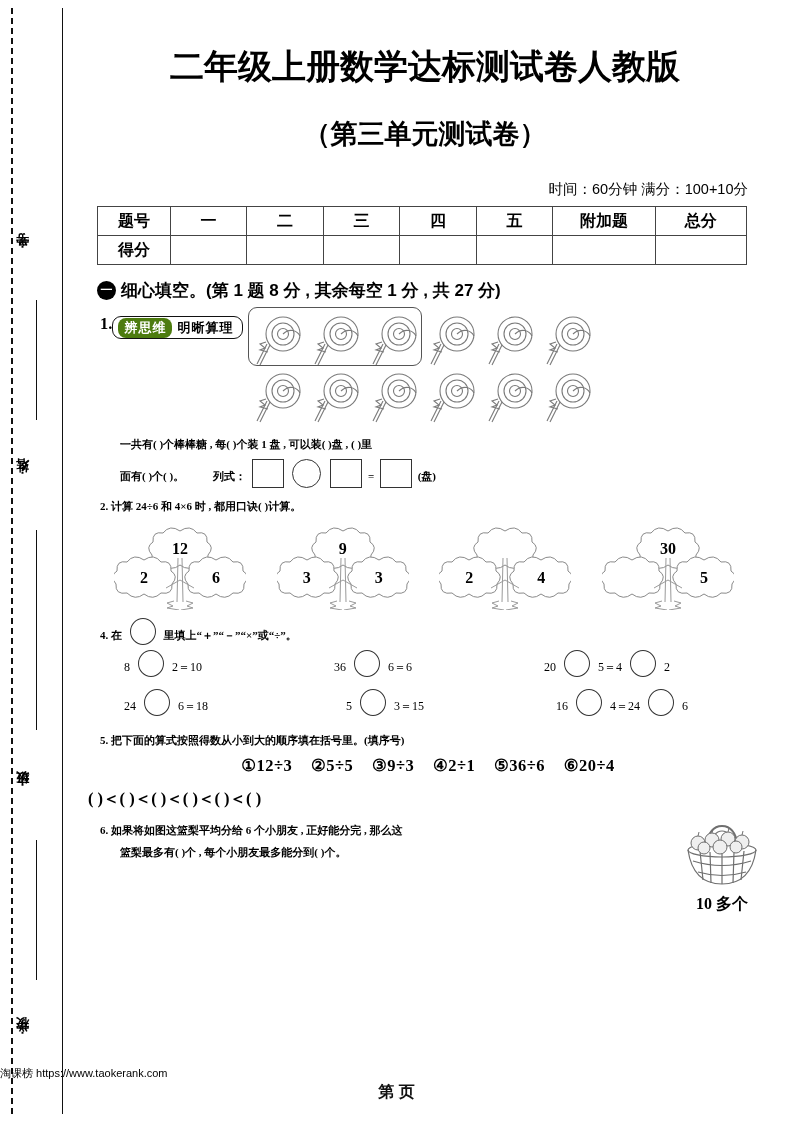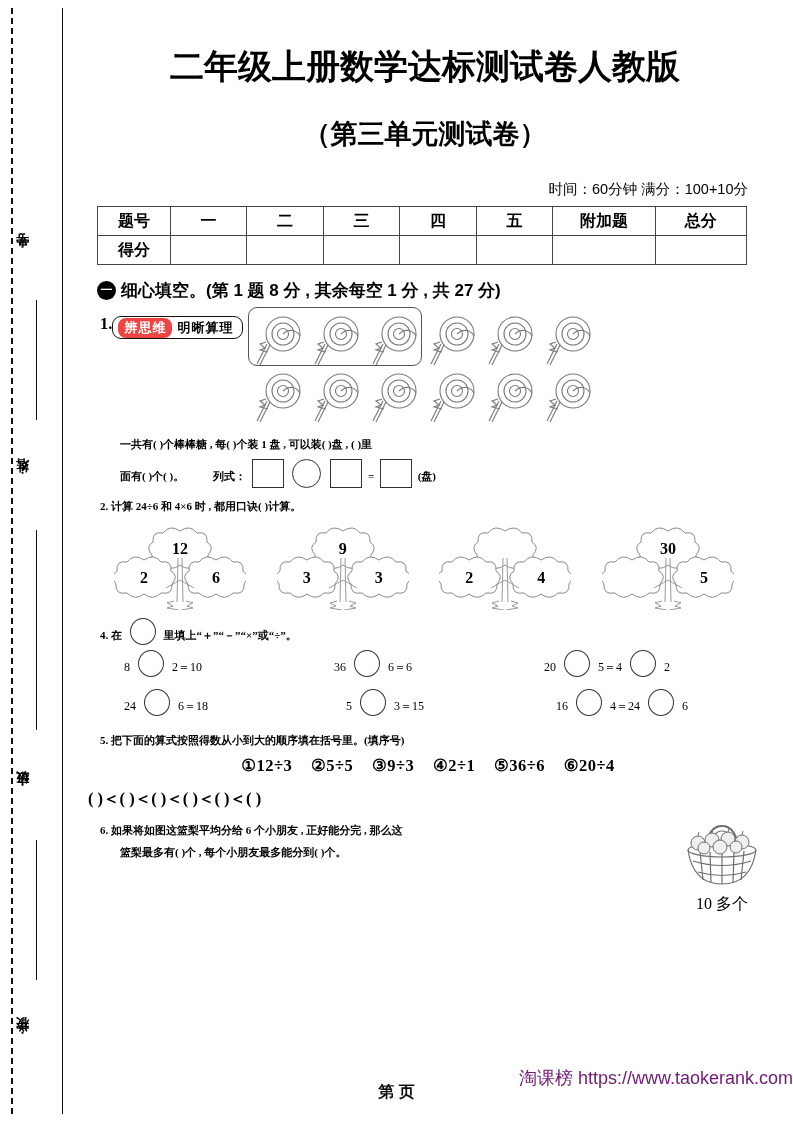--- a/index.html
+++ b/index.html
@@ -64,21 +64,21 @@
      font-family:"Liberation Serif","DejaVu Serif",serif;font-weight:700;}
   .qnum{display:inline-block;}
   .indent{margin-left:40px;}
 
   
   .q1row{display:flex;align-items:flex-start;margin:10px 0 0 20px;}
   .badge-wrap{display:inline-flex;align-items:center;
      border:1.4px solid #111;border-radius:9px;height:21px;padding:0 5px 0 0;
      font-family:"Liberation Sans","DejaVu Sans",sans-serif;
      font-size:13px;font-weight:700;margin-top:4px;}
-  .badge-dark{background:#ef4444;color:#fff;border-radius:8px;
+  .badge-dark{background:#4d7c0f;color:#fff;border-radius:8px;
      padding:1px 6px;margin:0 5px;font-size:13px;letter-spacing:1px;}
   .badge-light{padding-right:4px;letter-spacing:1px;}
 
   .lolli-area{position:relative;margin-left:10px;}
   .lolli-row{display:flex;}
   .lolli{width:58px;height:57px;position:relative;}
   .group-box{position:absolute;left:-5px;top:-5px;width:172px;height:57px;
      border:1.2px solid #555;border-radius:9px;}
 
   
@@ -105,27 +105,27 @@
 
   
   .opts{margin:4px 0 0 0;text-align:center;font-size:16.5px;
      letter-spacing:0.5px;}
   .opts span{margin-right:14px;white-space:nowrap;}
   .cmprow{margin:6px 0 0 8px;font-size:16.5px;letter-spacing:0px;}
 
   
   .q6wrap{position:relative;margin-top:9px;}
   .basket{position:absolute;right:2px;top:-2px;width:92px;text-align:center;}
-  .basket-cap{font-size:16px;font-weight:400;margin-top:-2px;
+  .basket-cap{font-size:16px;font-weight:700;margin-top:-2px;
      font-family:"Liberation Serif","DejaVu Serif",serif;}
 
   
-  .watermark{position:absolute;left:0;right:0;top:1066px;text-align:right;
+  .watermark{position:absolute;left:0;right:0;top:1066px;text-align:left;
      font-family:"Liberation Sans","DejaVu Sans",sans-serif;
-     font-size:18px;color:#701a75;}
+     font-size:11px;color:#000000;}
   .pagefoot{position:absolute;left:0;right:0;top:1082px;text-align:center;
      font-family:"Liberation Sans","DejaVu Sans",sans-serif;
      font-size:16px;font-weight:700;color:#111;}
 </style>
 </head>
 <body>
 
 <div id="page">
 
   <div class="dashed-edge"></div>

